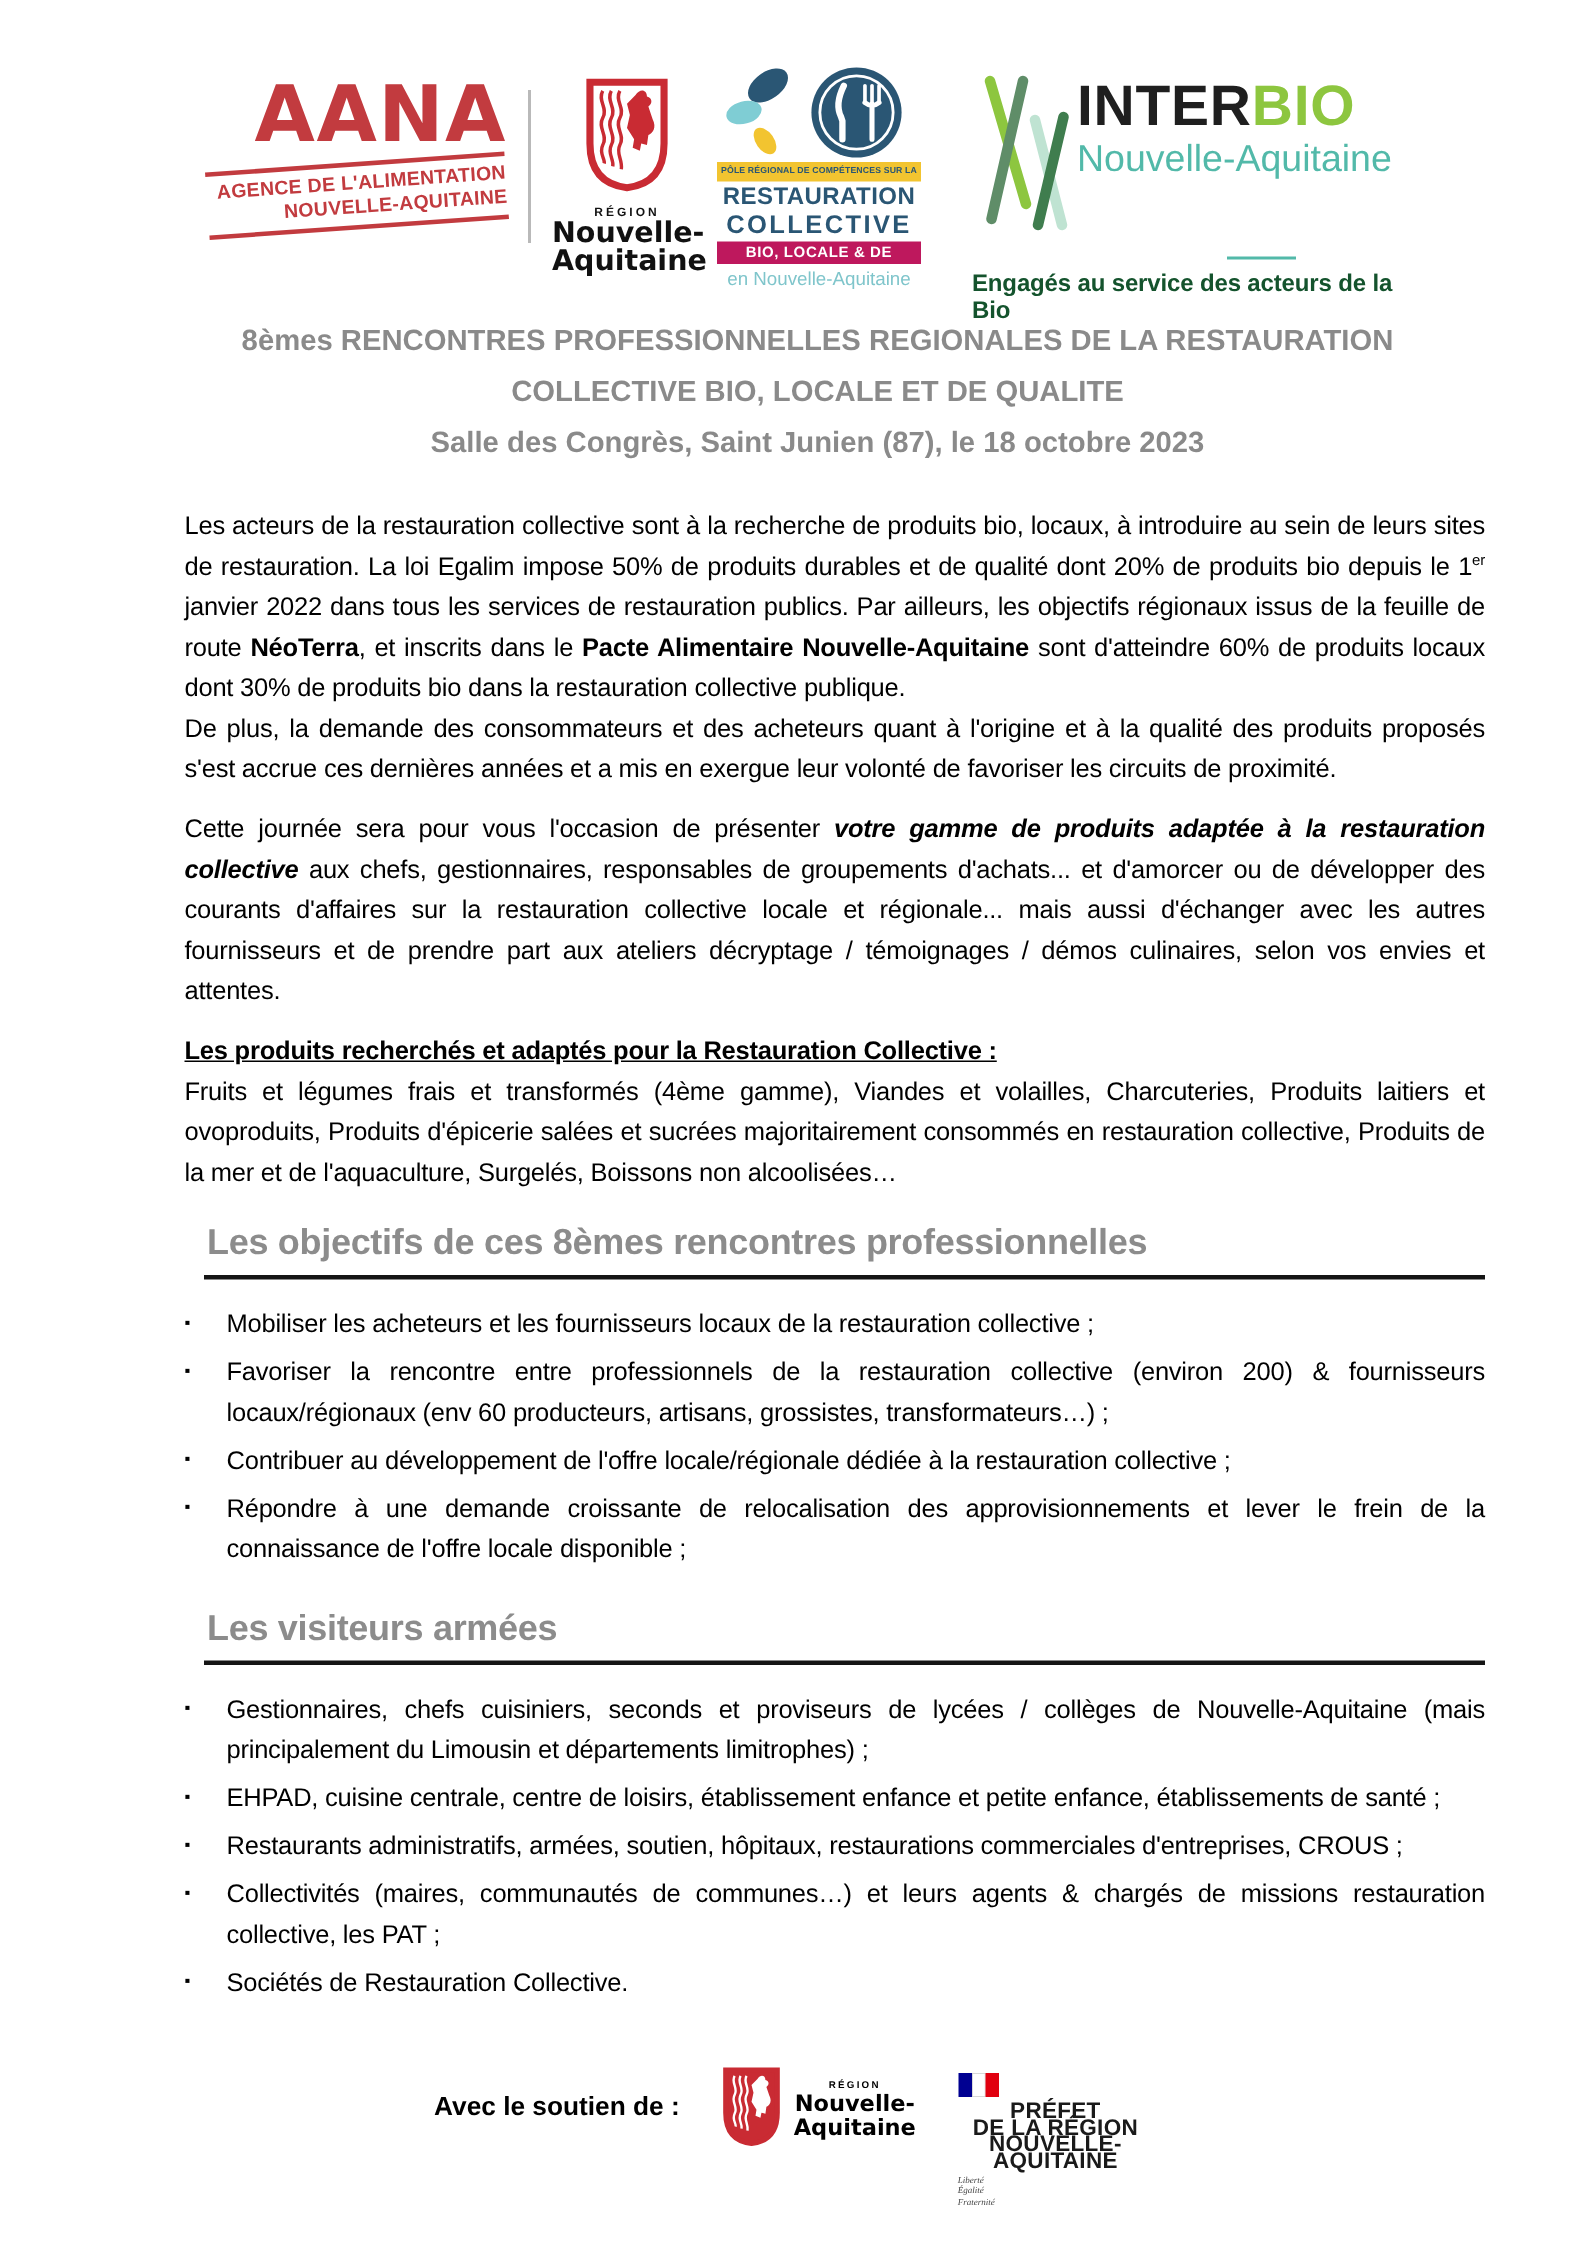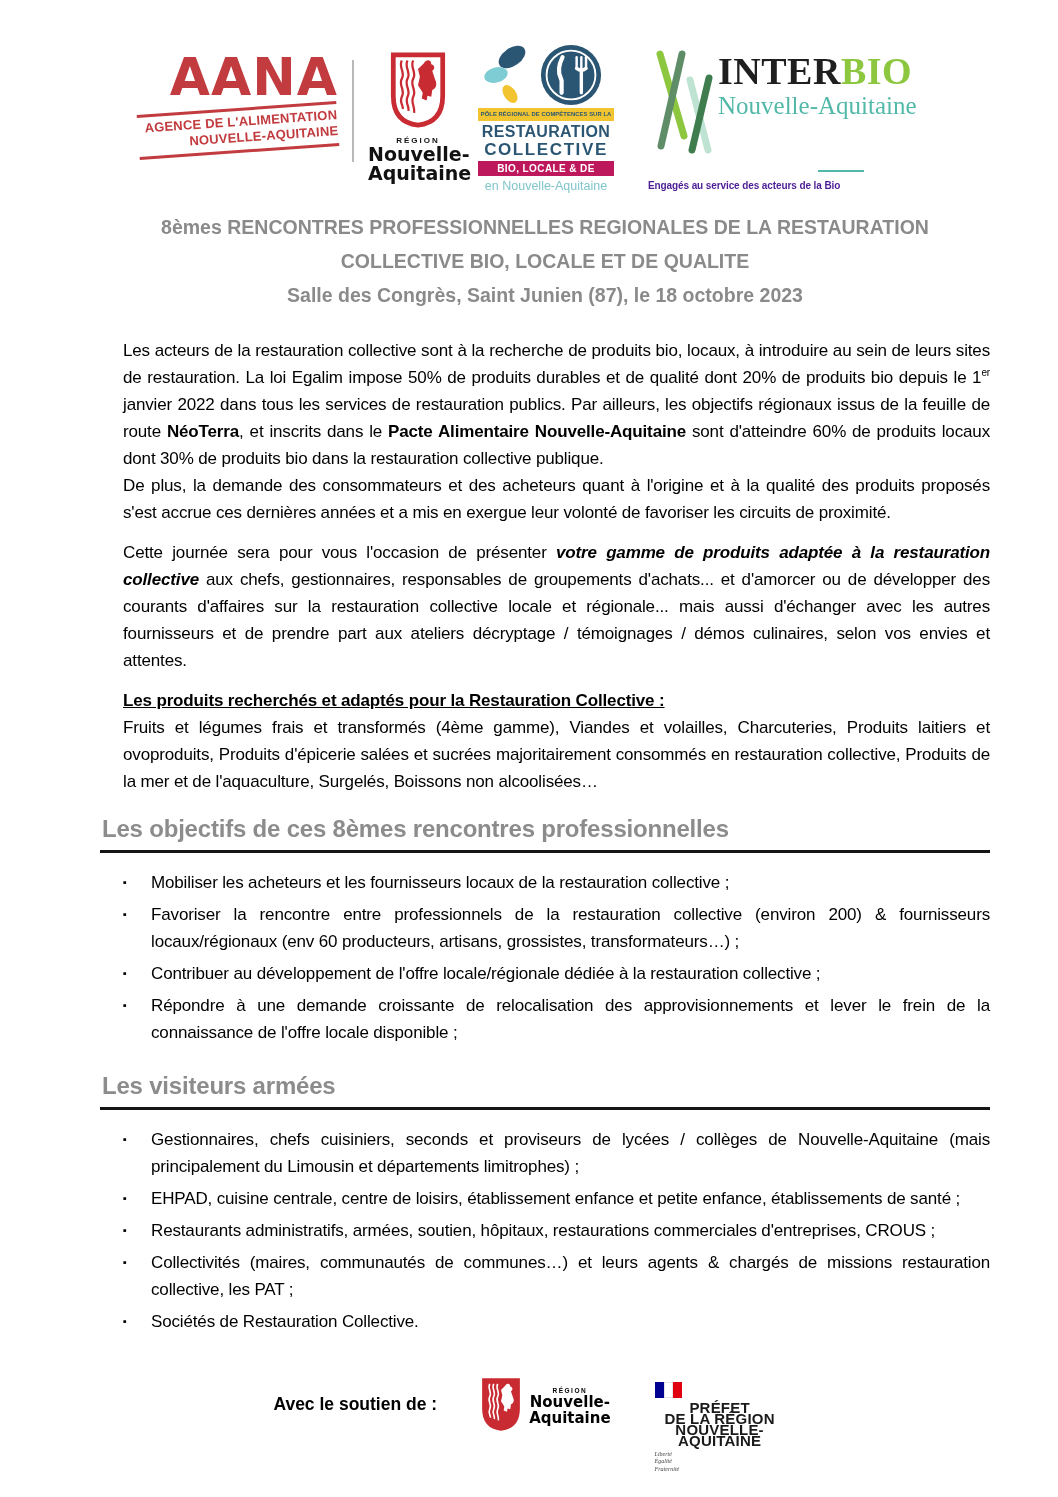--- a/index.html
+++ b/index.html
@@ -23,48 +23,48 @@
   .rc-top { position:relative; height:62px; }
   .rc-leaves { position:absolute; left:4px; top:0; }
   .rc-plate { position:absolute; left:62px; top:0; }
   .rc-banner-yellow { margin-top:2px; background:#f2c430; color:#2a5674; font-size:5.8px; font-weight:bold; text-align:center; height:13px; line-height:13px; letter-spacing:0.1px; }
   .rc-title1 { color:#2a5674; font-weight:800; font-size:16px; line-height:18px; text-align:center; letter-spacing:0.3px; margin-top:2px; }
   .rc-title2 { color:#2a5674; font-weight:800; font-size:17px; line-height:18px; text-align:center; letter-spacing:1.6px; }
   .rc-banner-teal { margin-top:2px; background:#be185d; color:#fff; font-weight:bold; font-size:10px; text-align:center; height:15px; line-height:15px; letter-spacing:0.4px; }
   .rc-sub { color:#7fc5cb; font-size:12.5px; text-align:center; margin-top:3px; }
   .interbio { position:absolute; left:648px; top:50px; width:300px; }
   .ib-row { display:flex; align-items:flex-start; }
-  .ib-text { margin-left:4px;font-family:Liberation Serif, serif; }
+  .ib-text { margin-left:4px; }
   .ib-name { font-size:38px; font-weight:bold; line-height:42px; letter-spacing:0.5px; }
   .ib-inter { color:#1f1f1f; } .ib-bio { color:#8dc63f; }
   .ib-region { font-size:25px; color:#52b9a9; line-height:28px; }
   .ib-sep { width:46px; height:2px; background:#52b9a9; margin:12px 0 8px 170px; }
-  .ib-tagline { color:#4c1d95; font-weight:bold; font-size:10px; letter-spacing:-0.1px; }
+  .ib-tagline { color:#14532d; font-weight:bold; font-size:16px; letter-spacing:-0.1px; }
 
   
   .title { margin-top:20px; text-align:center; color:#8a8a8a; font-weight:bold; font-size:19.5px; line-height:34px; }
 
   
   .bodytext { font-size:17px; line-height:27px; letter-spacing:-0.15px; }
   .para { margin:0 0 0 23px; text-align:justify; }
   .intro { margin-top:25px; }
   .p-cette { margin-top:13px; }
   .products { margin-top:13px; }
   .b { font-weight:bold; } .i { font-style:italic; } .u { text-decoration:underline; }
   sup { font-size:10px; line-height:0; }
 
-  .section-heading { margin-top:20px; color:#8c8c8c; font-size:24px; font-weight:bold; border-bottom:3px solid #151515; padding:0 0 7px 2px; letter-spacing:-0.2px; }
+  .section-heading { margin-top:20px; color:#8c8c8c; font-size:24px; font-weight:bold; border-bottom:3px solid #151515; padding:0 0 7px 2px; letter-spacing:-0.2px;margin-left:36px; }
   .section-heading.second { margin-top:26px; }
   ul.bullets { list-style:none; margin:16px 0 0 23px; padding:0; }
   ul.bullets li { display:flex; margin-bottom:5px; text-align:justify; }
   .marker { flex:0 0 28px; font-size:11px; line-height:27px; }
   .btext { flex:1; }
 
   
-  .footer { position:absolute; left:0; right:0; bottom:24px; display:flex; justify-content:center; align-items:flex-start; gap:44px; }
+  .footer { position:absolute; left:0; right:0; bottom:24px; display:flex; justify-content:center; align-items:flex-start; gap:28px; }
   .f-label { font-weight:bold; font-size:17.5px; margin-top:16px; }
   .f-region { display:flex; align-items:center; gap:8px; }
   .f-region-text { text-align:center; }
   .f-region-label { font-size:6.5px; font-weight:bold; letter-spacing:1.5px; }
   .f-region-name { font-family:"DejaVu Sans",sans-serif; font-size:15px; font-weight:bold; line-height:16px; }
   .f-prefet { width:130px; margin-top:4px; }
   .flag { display:flex; width:27px; height:16px; margin-bottom:4px; }
   .flag span { flex:1; }
   .flag-blue { background:#000091; } .flag-white { background:#fff; box-shadow:inset 0 0 0 0.5px #ccc; } .flag-red { background:#e1000f; }
   .prefet-line { font-size:15px; font-weight:bold; line-height:11px; color:#1a1a1a; letter-spacing:0.2px;text-align:center; }

